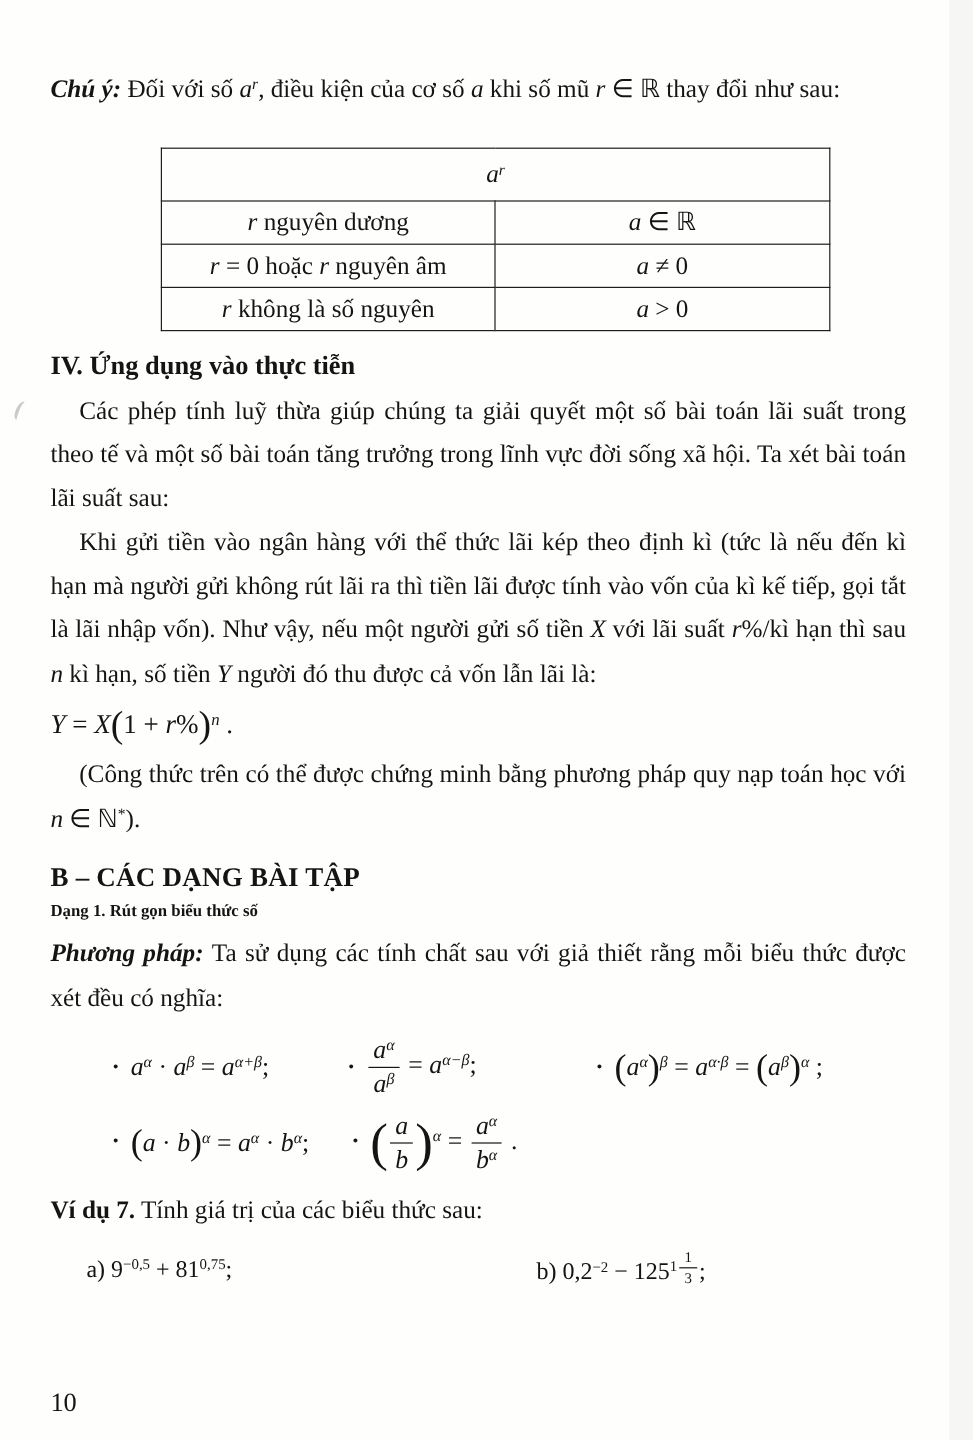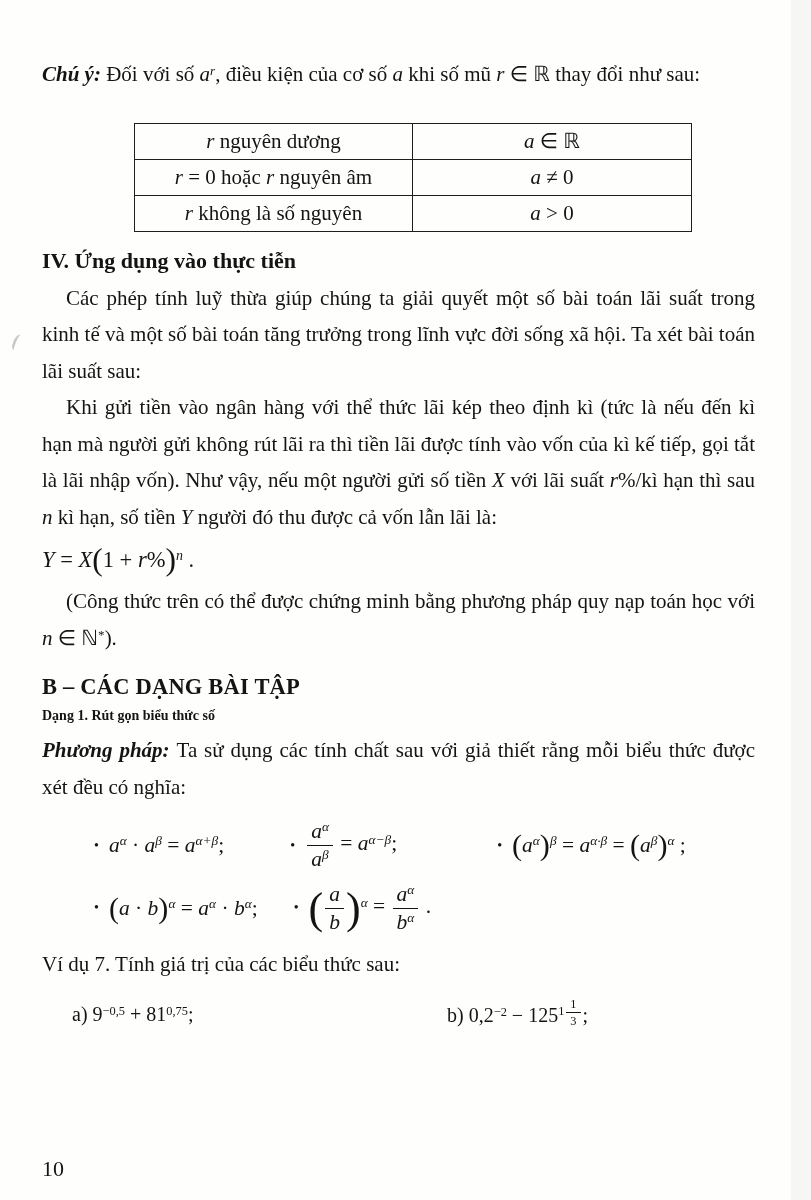--- a/index.html
+++ b/index.html
@@ -12,21 +12,21 @@
   }
   .page {
     position:relative;
     width:791px; height:1200px;
     background:#fefefd;
     padding:56px 36px 0 42px;
   }
   .para { font-size:21px; line-height:1.74; text-align:justify; }
   .indent { text-indent:24px; }
   .i { font-style:italic; }
-  .b { font-weight:normal; }
+  .b { font-weight:bold; }
   .bi { font-weight:bold; font-style:italic; }
   .t { }
   .sup, .supi { font-size:0.62em; vertical-align:0.5em; line-height:0; }
   .supi { font-style:italic; }
   .big  { font-size:1.4em;  line-height:0; vertical-align:-0.1em;  font-weight:400; }
   .big2 { font-size:2.05em; line-height:0; vertical-align:-0.22em; font-weight:300; }
   .frac {
     display:inline-flex; flex-direction:column;
     text-align:center; vertical-align:middle;
     line-height:1.15; padding:0 2px;
@@ -74,37 +74,40 @@
 
 <div class="page">
 
   <div class="artifact"></div>
 
   <p class="para"><span class="bi">Chú ý: </span><span class="t">Đối với số </span><span class="i">a</span><span class="supi">r</span><span class="t">, điều kiện của cơ số </span><span class="i">a</span><span class="t"> khi số mũ </span><span class="i">r</span><span class="t"> ∈ ℝ thay đổi như sau:</span></p>
 
   <table class="cond-table">
     <tbody>
       <tr>
+        <td class="th" colspan="2"><span class="i">a</span><span class="supi">r</span></td>
+      </tr>
+      <tr>
         <td class="cl"><span class="i">r</span><span class="t"> nguyên dương</span></td>
         <td class="cr"><span class="i">a</span><span class="t"> ∈ ℝ</span></td>
       </tr>
       <tr>
         <td class="cl"><span class="i">r</span><span class="t"> = 0 hoặc </span><span class="i">r</span><span class="t"> nguyên âm</span></td>
         <td class="cr"><span class="i">a</span><span class="t"> ≠ 0</span></td>
       </tr>
       <tr>
         <td class="cl"><span class="i">r</span><span class="t"> không là số nguyên</span></td>
         <td class="cr"><span class="i">a</span><span class="t"> &gt; 0</span></td>
       </tr>
     </tbody>
   </table>
 
   <h2 class="h4">IV. Ứng dụng vào thực tiễn</h2>
 
-  <p class="para indent">Các phép tính luỹ thừa giúp chúng ta giải quyết một số bài toán lãi suất trong kinh tế và một số bài toán tăng trưởng trong lĩnh vực đời sống xã hội. Ta xét bài toán lãi suất sau:</p>
+  <p class="para indent">Các phép tính luỹ thừa giúp chúng ta giải quyết một số bài toán lãi suất trong theo tế và một số bài toán tăng trưởng trong lĩnh vực đời sống xã hội. Ta xét bài toán lãi suất sau:</p>
 
   <p class="para indent"><span class="t">Khi gửi tiền vào ngân hàng với thể thức lãi kép theo định kì (tức là nếu đến kì hạn mà người gửi không rút lãi ra thì tiền lãi được tính vào vốn của kì kế tiếp, gọi tắt là lãi nhập vốn). Như vậy, nếu một người gửi số tiền </span><span class="i">X</span><span class="t"> với lãi suất </span><span class="i">r</span><span class="t">%/kì hạn thì sau </span><span class="i">n</span><span class="t"> kì hạn, số tiền </span><span class="i">Y</span><span class="t"> người đó thu được cả vốn lẫn lãi là:</span></p>
 
   <div class="formula"><span class="i">Y</span><span class="t"> = </span><span class="i">X</span><span class="big">(</span><span class="t">1 + </span><span class="i">r</span><span class="t">%</span><span class="big">)</span><span class="supi">n</span><span class="t"> .</span></div>
 
   <p class="para indent"><span class="t">(Công thức trên có thể được chứng minh bằng phương pháp quy nạp toán học với </span><span class="i">n</span><span class="t"> ∈ ℕ</span><span class="sup">*</span><span class="t">).</span></p>
 
   <h2 class="hB">B – CÁC DẠNG BÀI TẬP</h2>
 
   <h3 class="hD">Dạng 1. Rút gọn biểu thức số</h3>

